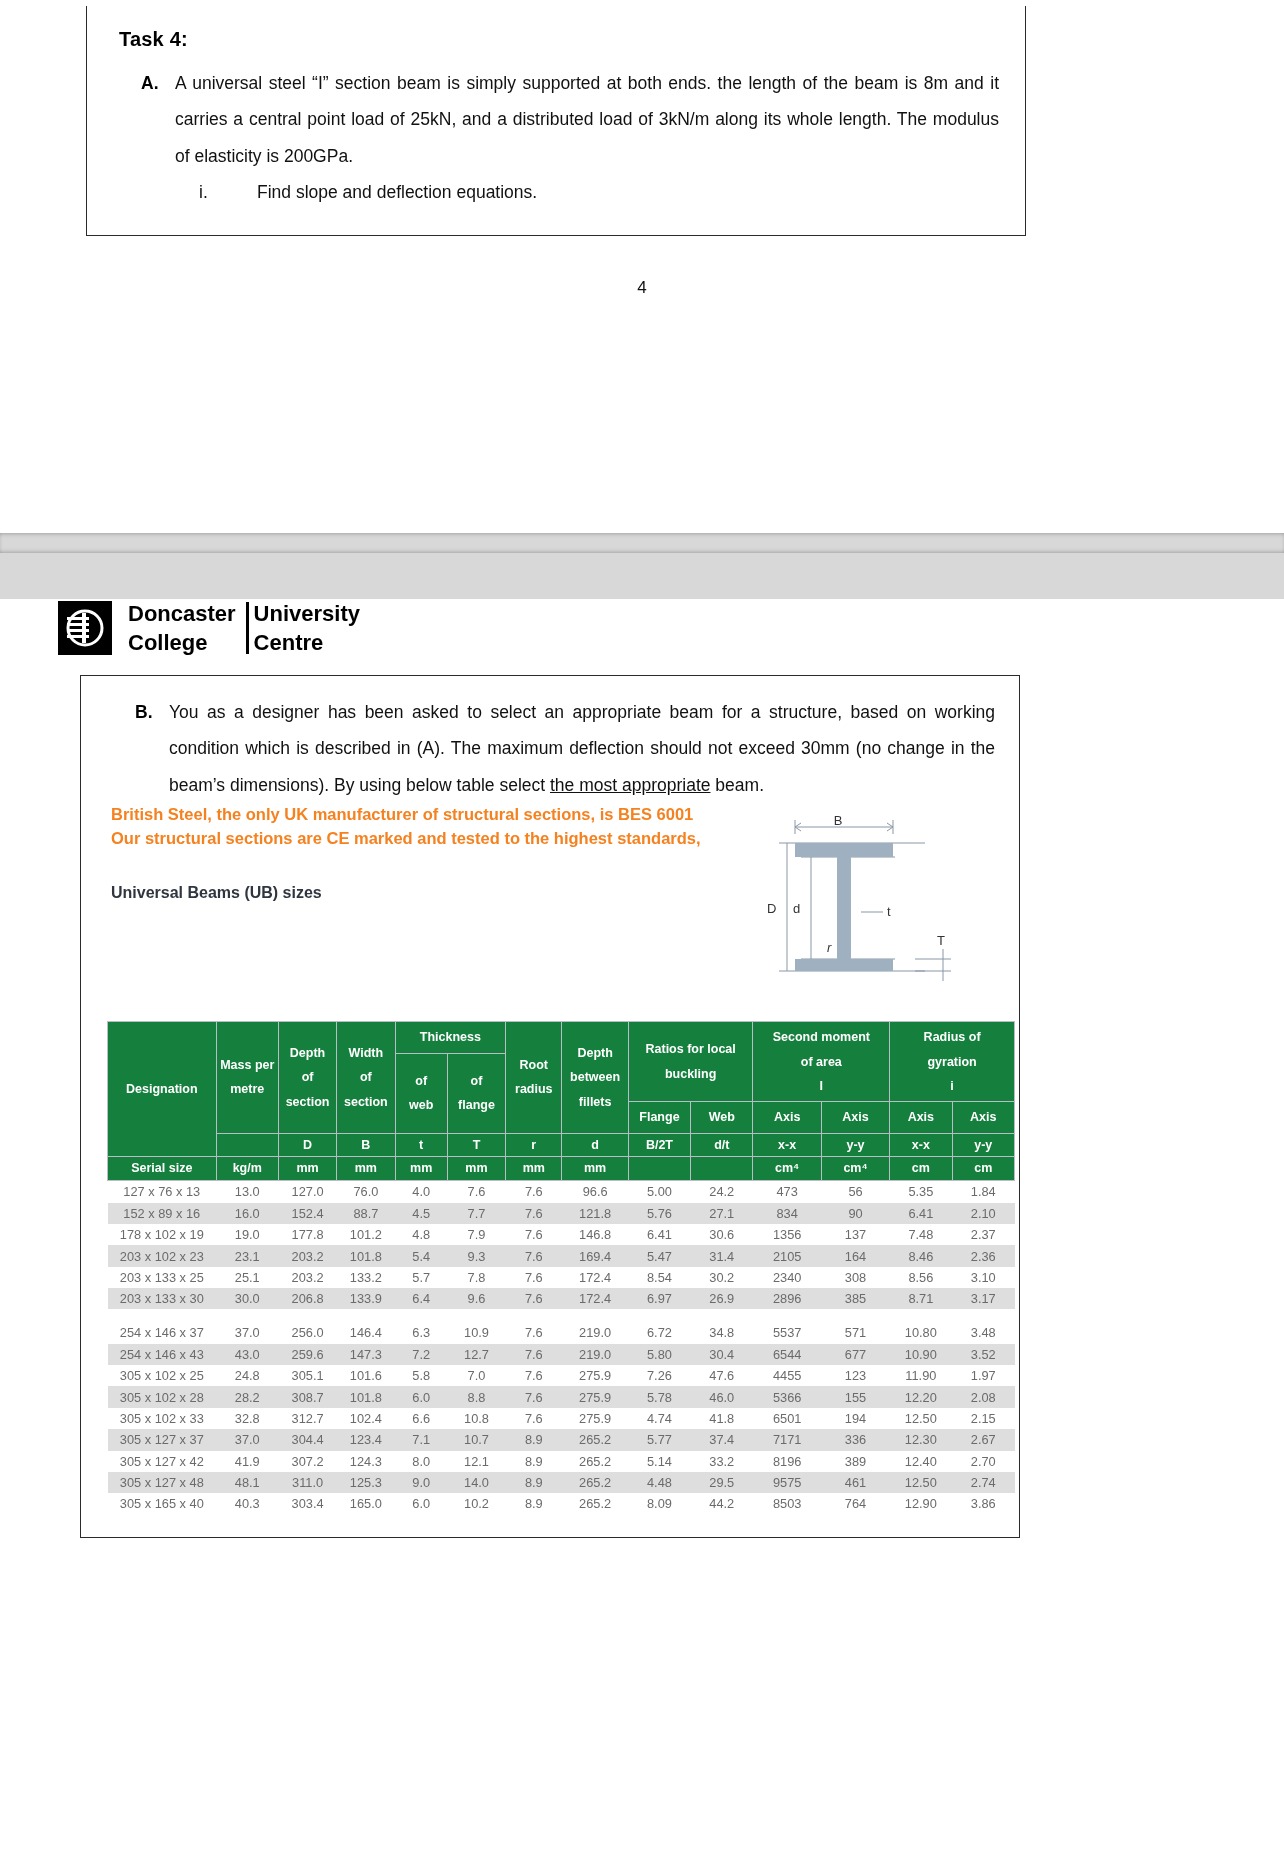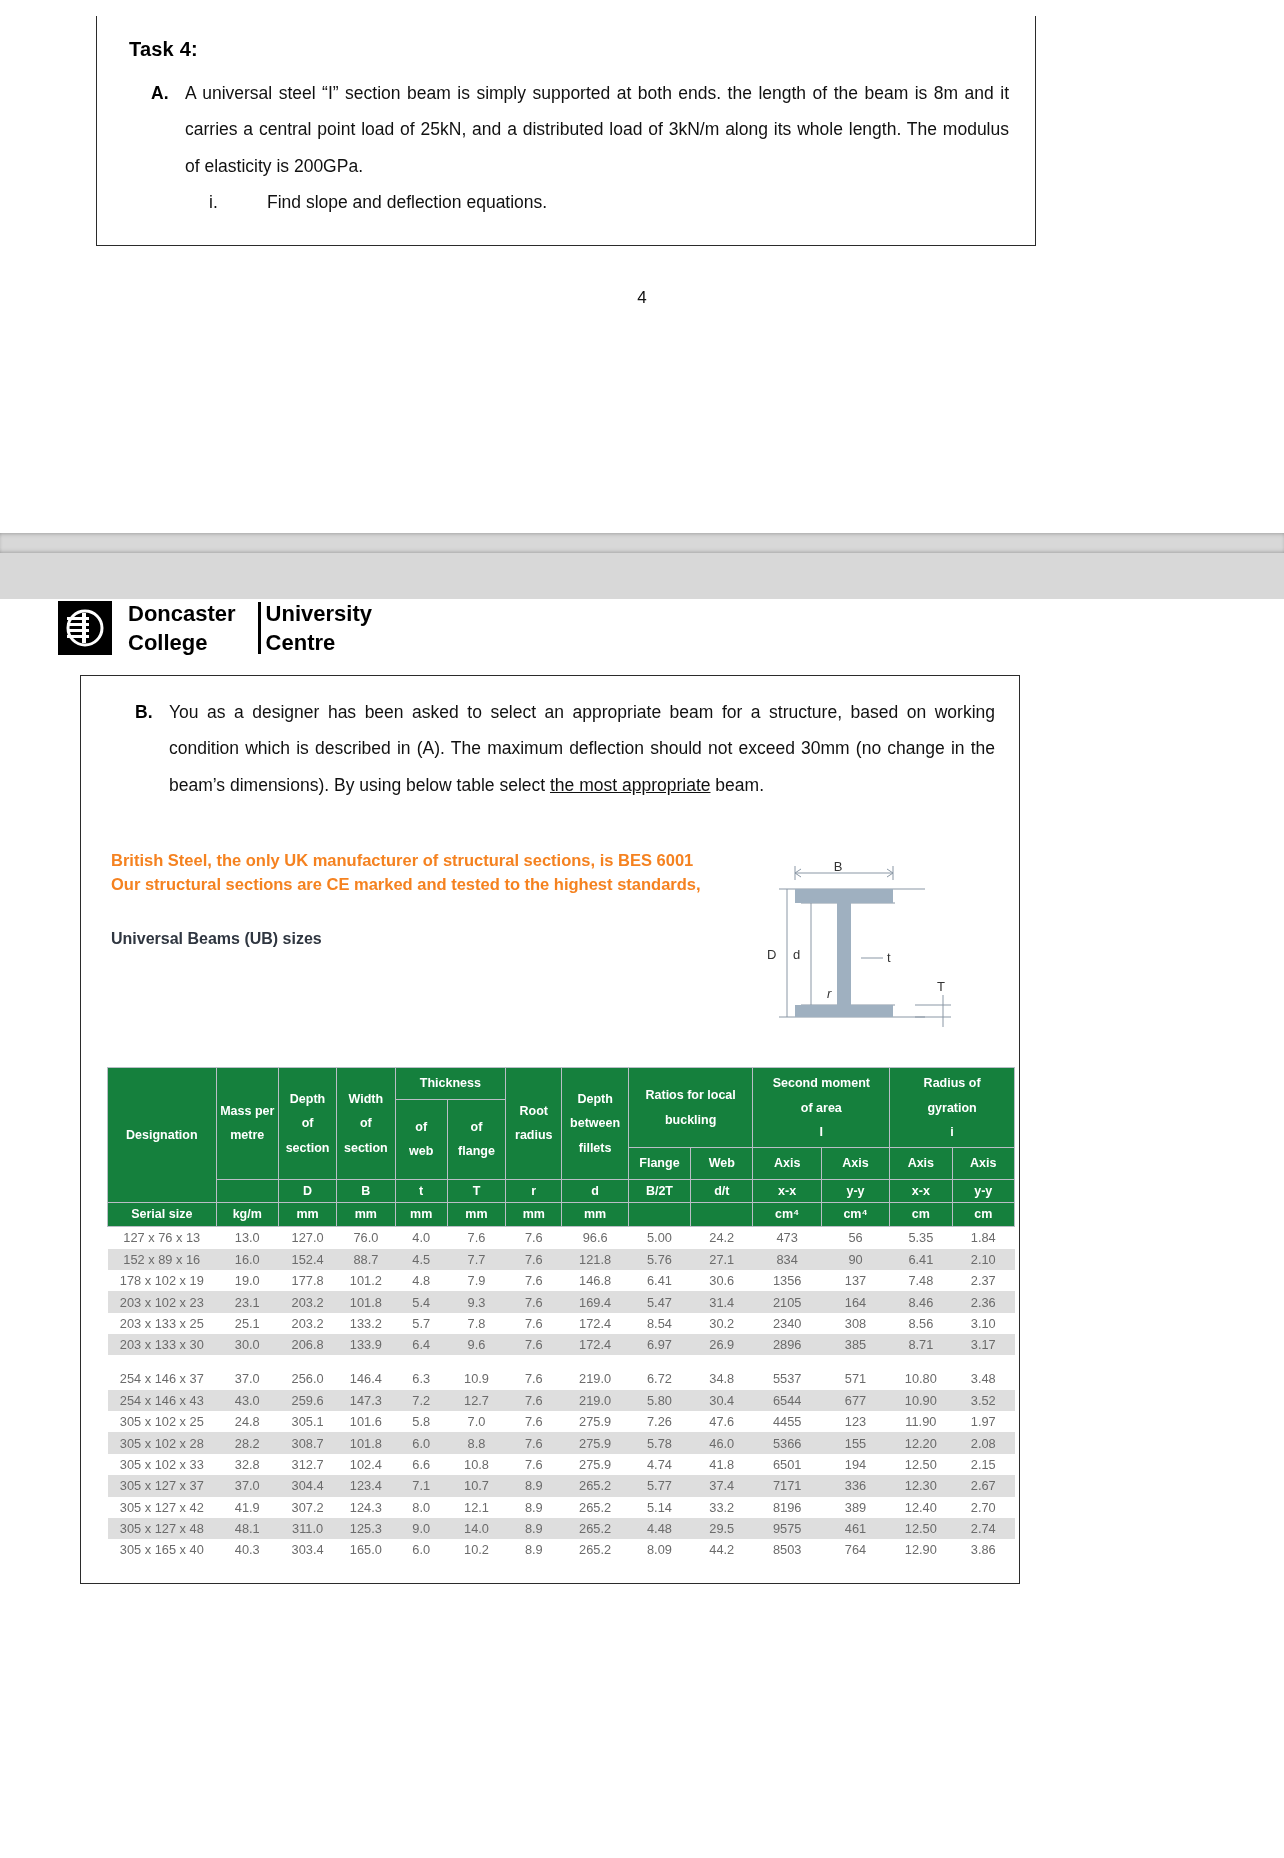--- a/index.html
+++ b/index.html
@@ -8,21 +8,21 @@
     background:#d8d8d8;
     font-family:"Liberation Sans", sans-serif;
     -webkit-font-smoothing:antialiased;
   }
   .page{
     background:#ffffff;
     width:1284px;
     box-sizing:border-box;
     position:relative;
   }
-  .page1{ height:533px; padding:16px; }
+  .page1{ height:533px; padding:6px; }
   .gap{ height:20px; background:#d8d8d8;
         box-shadow:inset 0 3px 5px -3px rgba(0,0,0,.35), inset 0 -3px 5px -3px rgba(0,0,0,.35);}
   .page2{ min-height:1305px; }
 
   
   .box{
     border:1.5px solid #2b2b2b;
     box-sizing:border-box;
   }
   .box1{
@@ -92,37 +92,36 @@
   .logo-mark{
     width:54px;height:54px;
     background:#000;
     position:relative;
     flex:0 0 54px;
   }
   .logo-text{
     margin-left:16px;
     display:flex;
     align-items:center;
-    gap:12px;
   }
   .logo-col{
     font-size:22px;
     font-weight:bold;
     color:#000;
     line-height:1.32;
     white-space:nowrap;
   }
   .logo-col.second{ margin-left:10px; padding-left:8px; position:relative;}
   .logo-col.second:before{
     content:"";
     position:absolute;left:0;top:3px;bottom:3px;width:3px;background:#000;
   }
 
   
-  .bs-area{ display:flex; margin-top:46px; }
+  .bs-area{ display:flex; }
   .bs-left{ flex:1; padding-left:4px;}
   .bs-blurb{
     color:#f58220;
     font-size:16.5px;
     font-weight:bold;
     line-height:1.42;
   }
   .ub-title{
     margin-top:34px;
     font-size:16px;

